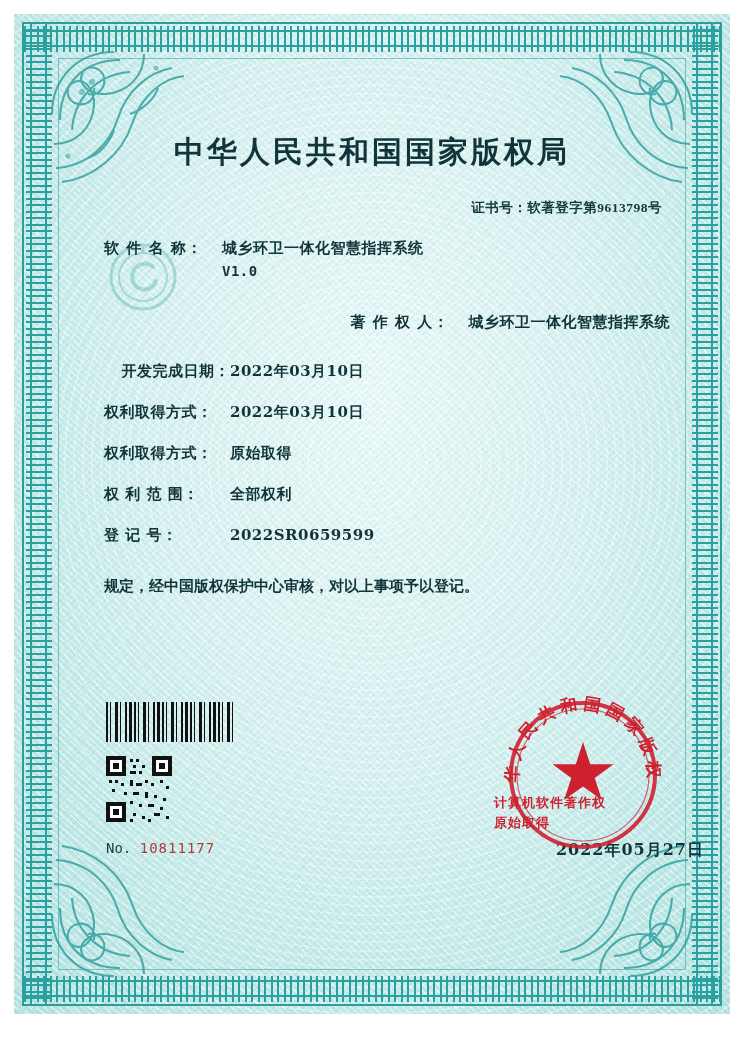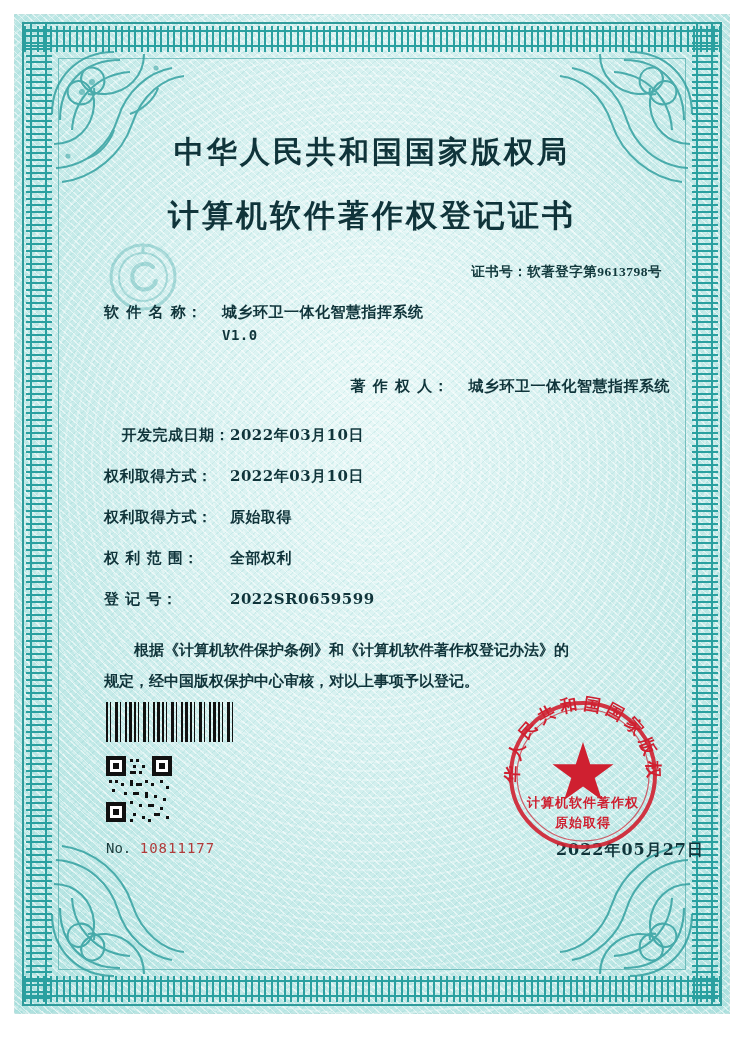--- a/index.html
+++ b/index.html
@@ -269,21 +269,20 @@
     position: absolute;
     right: 58px;
     top: 672px;
     width: 178px;
     height: 178px;
     pointer-events: none;
   }
   .seal-text-zone {
     position: absolute;
     left: 0; right: 0;
-    text-align: center;
     color: #cf2030;
     font-family: "DejaVu Serif", serif;
     font-weight: bold;
   }
   .seal-line1 { top: 108px; font-size: 13px; letter-spacing: 1px; }
   .seal-line2 { top: 128px; font-size: 13px; letter-spacing: 1px; }
 </style>
 </head>
 <body>
 
@@ -353,21 +352,20 @@
 
     <svg class="watermark" viewBox="0 0 74 74">
       <circle cx="37" cy="37" r="32" fill="none" stroke="#2c9d9d" stroke-width="3"></circle>
       <circle cx="37" cy="37" r="24" fill="none" stroke="#2c9d9d" stroke-width="2"></circle>
       <path d="M47 27 C 42 22, 32 23, 28 30 C 24 37, 27 47, 35 49 C 42 51, 48 47, 50 41" fill="none" stroke="#2c9d9d" stroke-width="4" stroke-linecap="round"></path>
       <path d="M37 5 L 37 13" stroke="#2c9d9d" stroke-width="3"></path>
     </svg>
 
     <div class="content">
       <div class="title-main">中华人民共和国国家版权局</div>
-      <div class="title-sub">计算机软件著作权登记证书</div>
       <div class="cert-no">证书号：软著登字第9613798号</div>
 
       <div class="fields">
 
         <div class="field-row gap-big">
           <span class="field-label">软 件 名 称：</span>
           <span class="field-value">
             <span>城乡环卫一体化智慧指挥系统</span>
             <span class="sub">V1.0</span>
           </span>
@@ -399,21 +397,20 @@
         </div>
 
         <div class="field-row compact">
           <span class="field-label-wide">登 记 号：</span>
           <span class="field-value">2022SR0659599</span>
         </div>
 
       </div>
 
       <div class="paragraph">
-        <p class="indent">根据《计算机软件保护条例》和《计算机软件著作权登记办法》的</p>
         <p>规定，经中国版权保护中心审核，对以上事项予以登记。</p>
       </div>
     </div>
 
     <div class="barcode"></div>
 
     <div class="qr">
       <div class="qr-cell" style="left:0;top:0;width:20px;height:20px;"></div>
       <div class="qr-cell" style="left:4px;top:4px;width:12px;height:12px;background:#fff;"></div>
       <div class="qr-cell" style="left:7px;top:7px;width:6px;height:6px;"></div>

